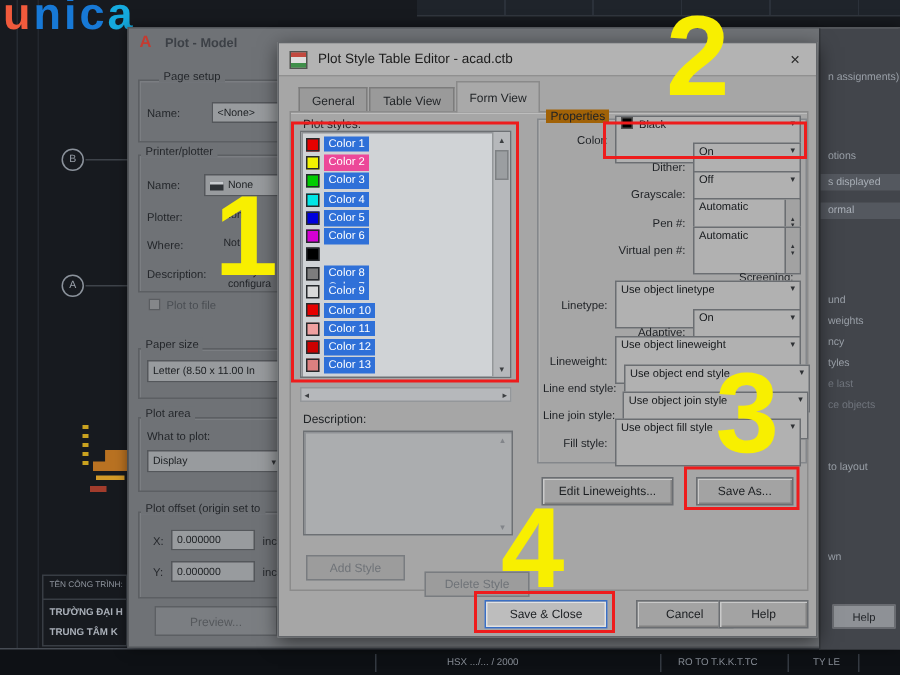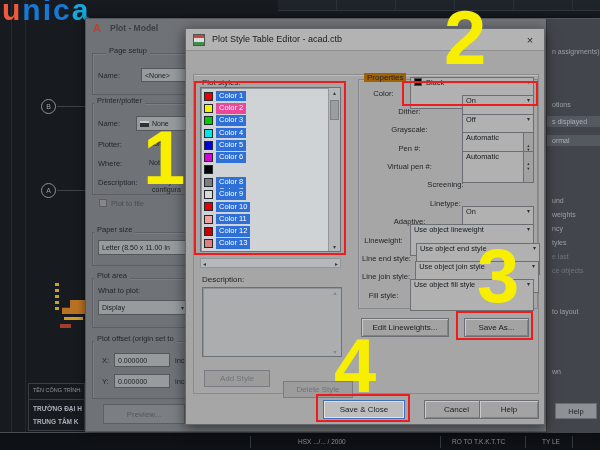--- a/index.html
+++ b/index.html
@@ -104,21 +104,21 @@
   .descbox{left:16px;top:258px;width:140px;height:70px;background:#abadaf;border:1px solid #6d7074;box-shadow:inset 1px 1px 0 #8f9296}
   .descrail{position:absolute;right:1px;top:1px;width:10px;height:66px;display:flex;flex-direction:column;justify-content:space-between;align-items:center;font-size:6px;color:#82858a}
   .btn{position:absolute;background:#a3a3a3;border:1px solid #6b6e72;box-shadow:inset 1px 1px 0 #c9c9c9,inset -1px -1px 0 #828282;font-size:8px;color:#1b1e21;display:flex;align-items:center;justify-content:center;white-space:nowrap}
   .btn-dis{color:#6f7378;background:#9c9c9c;box-shadow:none;border-color:#797c80}
   .addstyle{left:18px;top:341px;width:66px;height:17px}
   .delstyle{left:97px;top:352px;width:70px;height:17px}
   .propgroup{left:172px;top:50px;width:180px;height:230px;border:1px solid #84878b;box-shadow:inset 1px 1px 0 rgba(190,190,190,.4)}
   .propgroup-label{left:178px;top:44px;font-size:8px;color:#202326;background:#a16207;padding:0 3px}
   .prop-rows{left:176px;top:56px;width:172px}
   .prop-row{display:flex;align-items:center;height:16px;margin-bottom:2.4px}
-  .prop-label{flex:1;text-align:center;font-size:7.6px;color:#1e2125;margin-right:5px;white-space:nowrap}
+  .prop-label{flex:1;text-align:right;font-size:7.6px;color:#1e2125;margin-right:5px;white-space:nowrap}
   .prop-ctl{height:32px;background:#b1b1b1;border:1px solid #6b6e72;display:flex;font-size:7.4px;color:#15181b;padding-left:3px;flex:none;white-space:nowrap;overflow:hidden}
   .ctl-narrow{width:72px}.ctl-wide{width:124px}
   .ctl-val{overflow:hidden;white-space:nowrap}
   .arr{margin-left:auto;font-size:6px;color:#2e3134;padding-right:3px;flex:none}
   .spin{margin-left:auto;width:10px;height:100%;border-left:1px solid #6b6e72;background:#a2a2a2;display:flex;flex-direction:column;align-items:center;justify-content:center;font-size:4.5px;line-height:4.5px;color:#2e3134;flex:none}
   .swatch-black{width:8px;height:8px;background:#000;border:1px solid #515151;margin-right:4px;flex:none}
   .editlw{left:175px;top:289px;width:88px;height:19px}
   .saveas{left:278px;top:289px;width:65px;height:19px}
   .saveclose{left:137px;top:371px;width:82px;height:19px;background:#bdbdbd;border:1px solid #3a6fc4;box-shadow:inset 0 0 0 1px #e2e2e2}
   .cancel{left:238px;top:371px;width:65px;height:19px}
@@ -241,20 +241,25 @@
   <div class="a editor">
     <div class="a ed-titlebar"></div>
     <div class="a ed-icon">
         <i class="r1"></i>
         <i class="r2"></i>
         <i class="r3"></i>
       </div>
     <div class="a ed-title-text">Plot Style Table Editor - acad.ctb</div>
     <div class="a ed-close">×</div>
 
+    <div class="a tabs" id="tabs">
+        <div class="tab">General</div>
+        <div class="tab">Table View</div>
+        <div class="tab active">Form View</div>
+      </div>
     <div class="a ed-panel"></div>
 
     <div class="a ed-lbl lbl-plotstyles">Plot styles:</div>
     <div class="a stylelist" id="style-list">
         <div class="ps-item">
           <span class="ps-swatch" style="background: rgb(230, 0, 0);"></span>
           <span class="ps-chip" style="background: rgb(47, 112, 216);">Color 1</span>
         </div>
         <div class="ps-item">
           <span class="ps-swatch" style="background: rgb(242, 242, 0);"></span>
@@ -363,20 +368,24 @@
           <div class="prop-ctl ctl-narrow">
             <span class="ctl-val">Automatic</span>
             <span class="spin">▴<br>▾</span>
           </div>
         </div>
         <div class="prop-row">
           <span class="prop-label">Screening:</span>
         </div>
         <div class="prop-row">
           <span class="prop-label">Linetype:</span>
+          <div class="prop-ctl ctl-wide">
+            <span class="ctl-val">Use object linetype</span>
+            <span class="arr">▾</span>
+          </div>
         </div>
         <div class="prop-row">
           <span class="prop-label">Adaptive:</span>
           <div class="prop-ctl ctl-narrow">
             <span class="ctl-val">On</span>
             <span class="arr">▾</span>
           </div>
         </div>
         <div class="prop-row">
           <span class="prop-label">Lineweight:</span>

